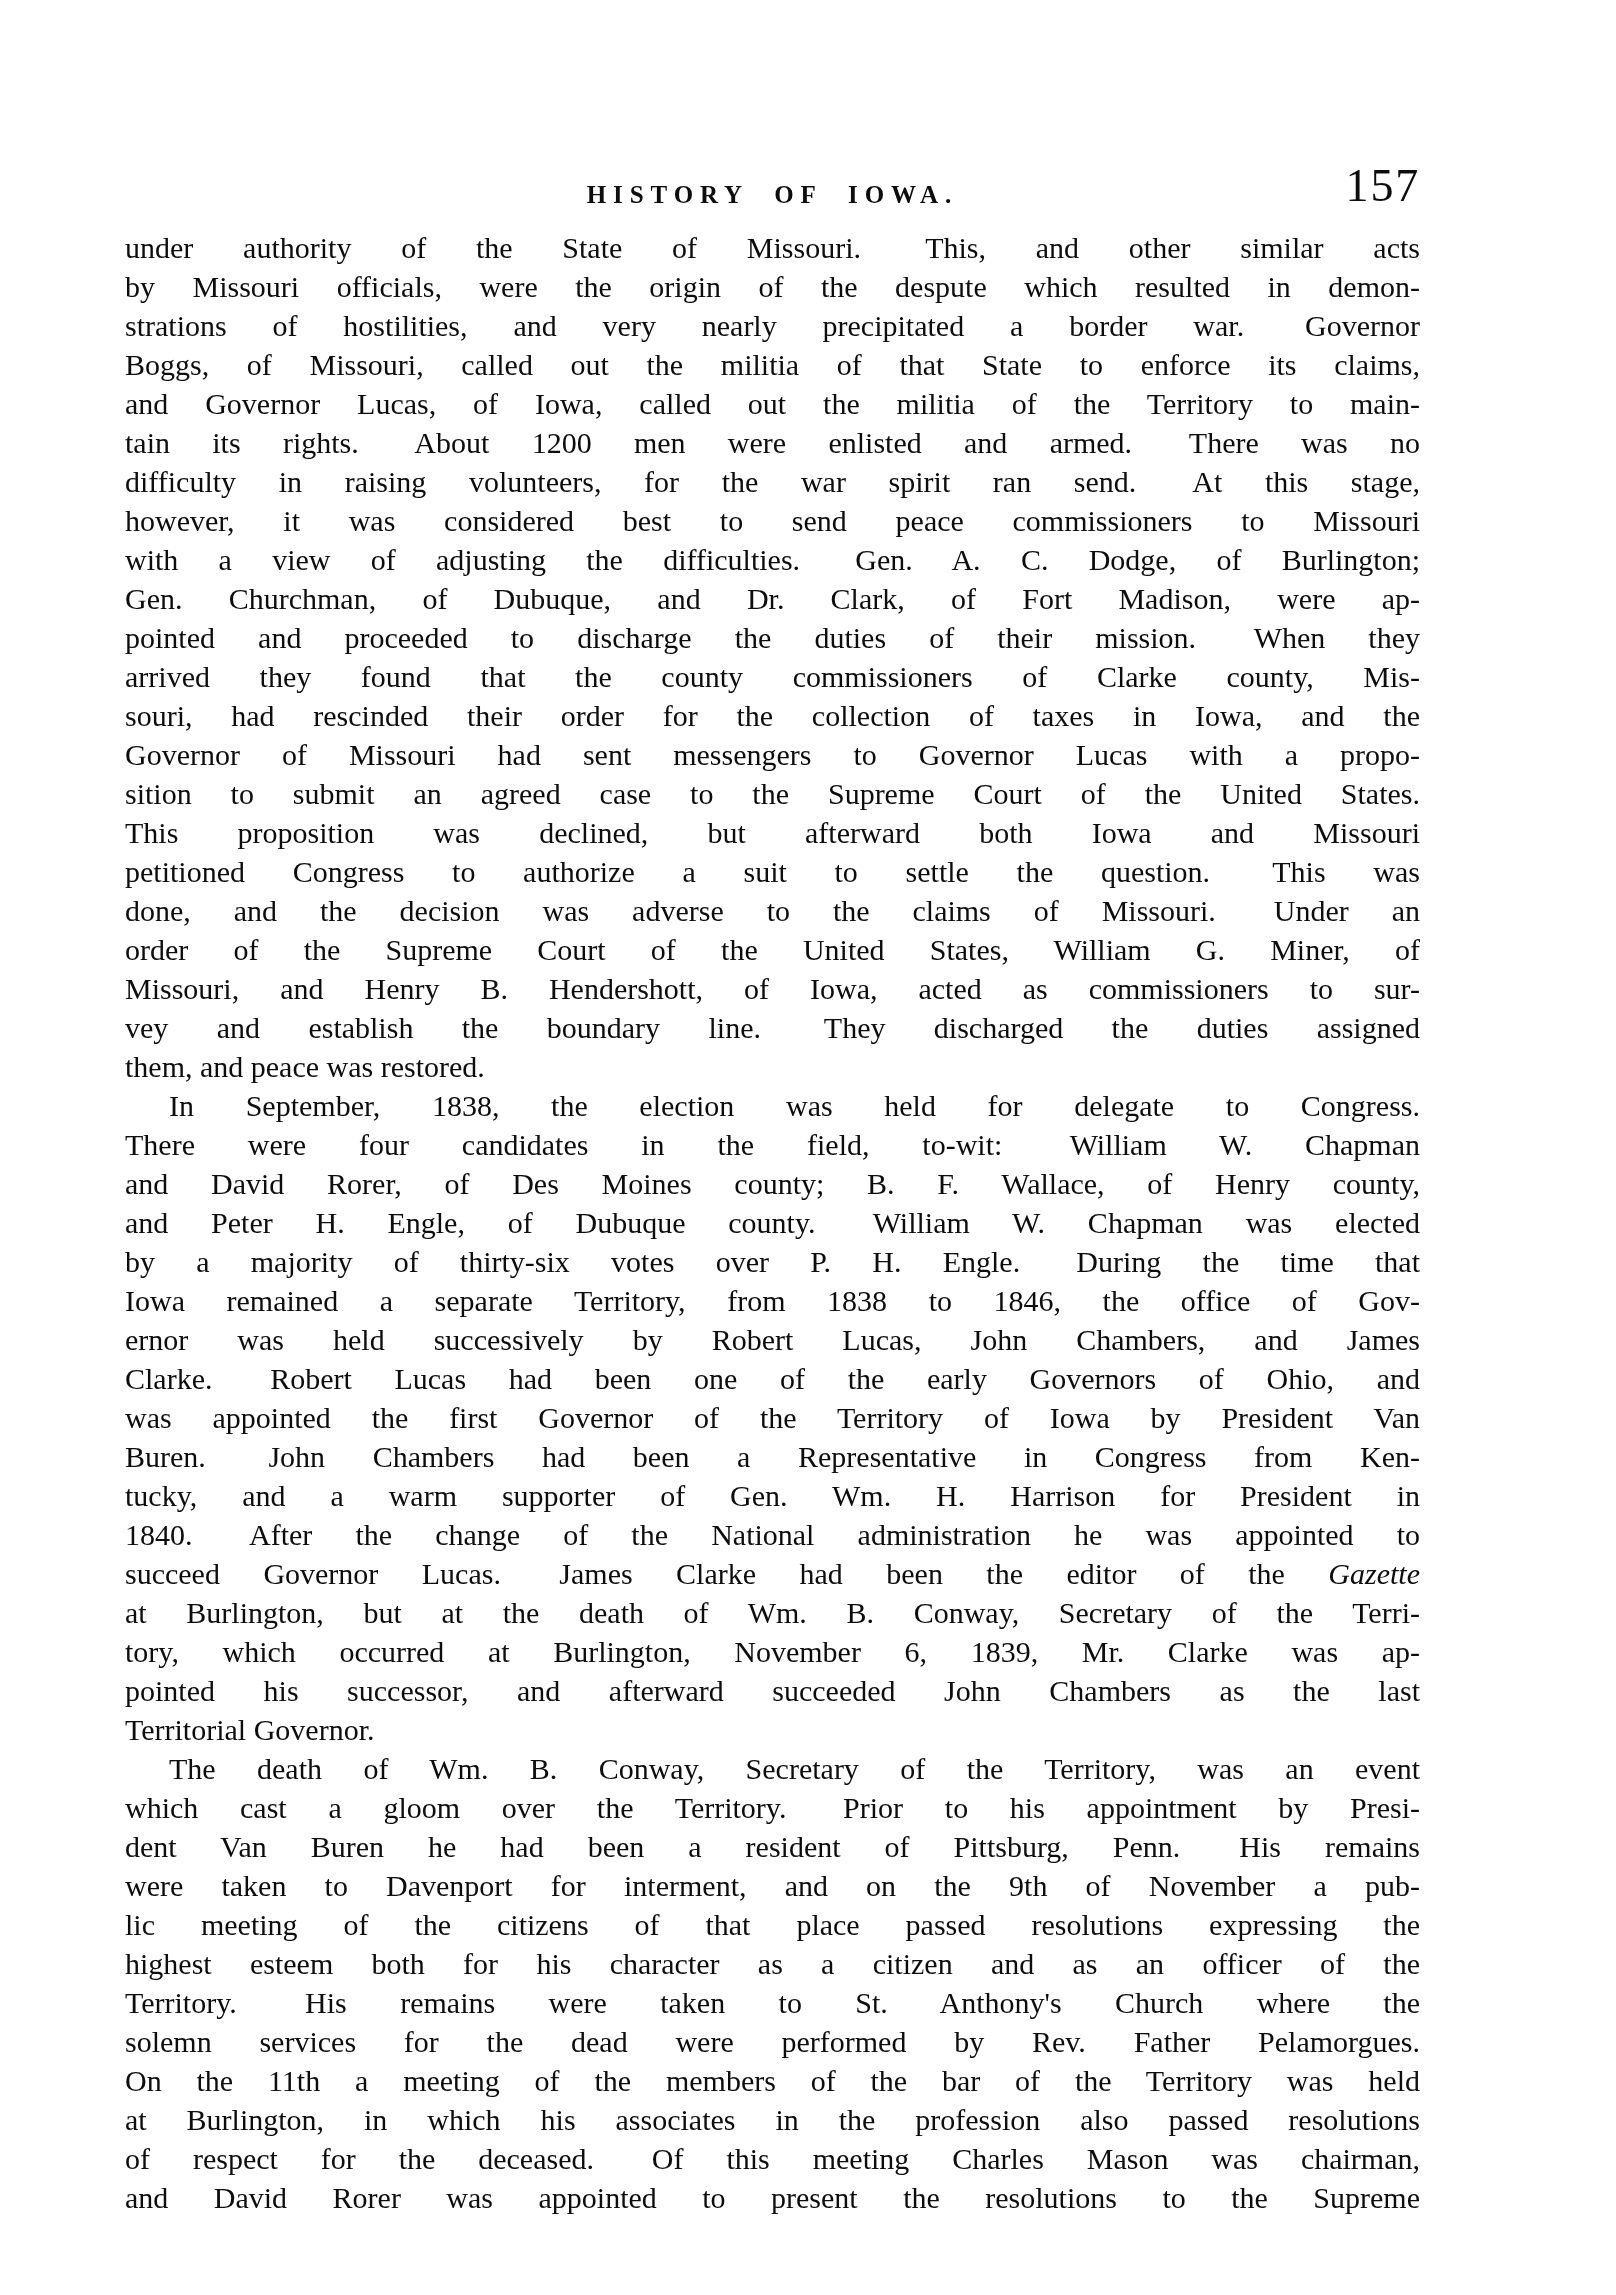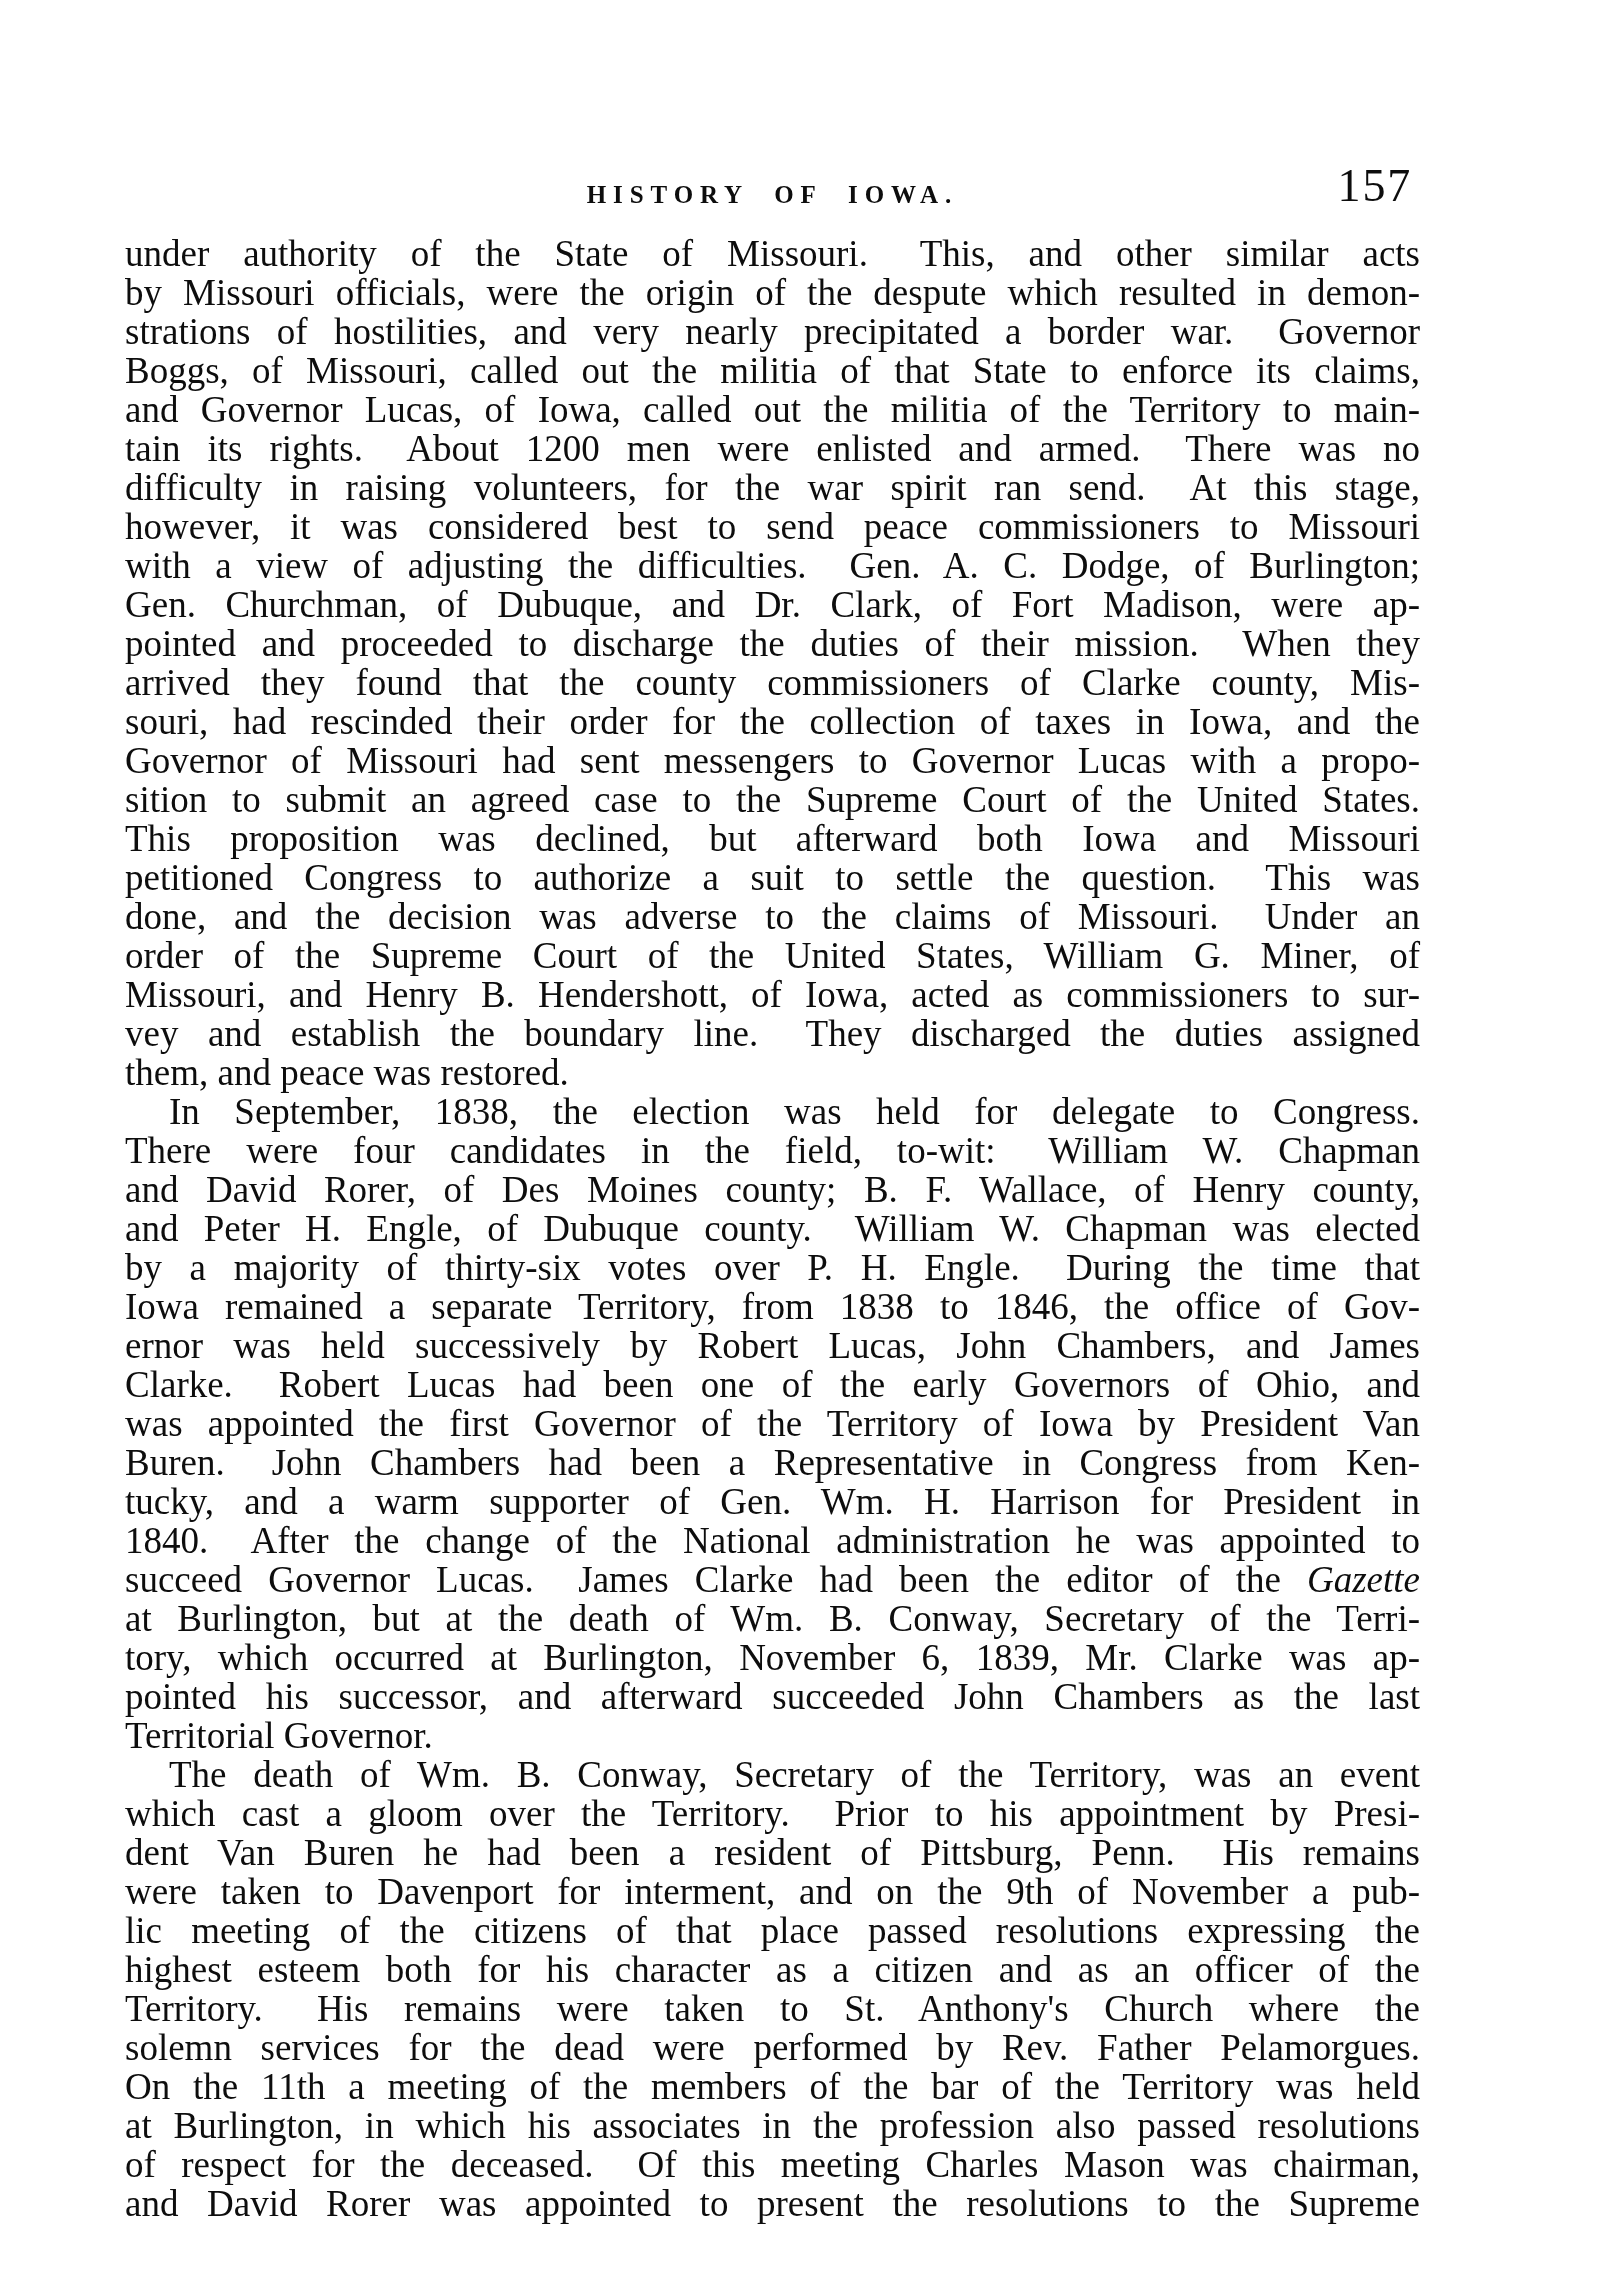--- a/index.html
+++ b/index.html
@@ -31,32 +31,32 @@
     top: 181px;
     text-align: center;
     font-size: 25px;
     font-weight: bold;
     letter-spacing: 6.9px;
     word-spacing: 13px;
     white-space: nowrap;
   }
   .page-number {
     position: absolute;
-    right: 8px;
+    right: 0;
     top: 159px;
     font-size: 46px;
     font-weight: normal;
     letter-spacing: 1.8px;
   }
   .body-text {
     position: absolute;
     left: 125px;
-    top: 234px;
+    top: 228px;
     width: 1295px;
-    font-size: 37px;
+    font-size: 30px;
     line-height: 39px;
   }
   .paragraph { margin: 0; padding: 0; }
   .line {
     text-align: justify;
     text-align-last: justify;
     white-space: normal;
   }
   .line.par-end {
     text-align-last: left;

